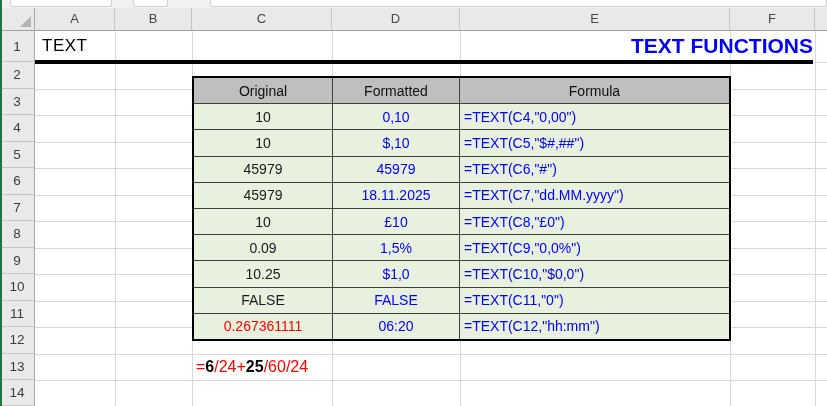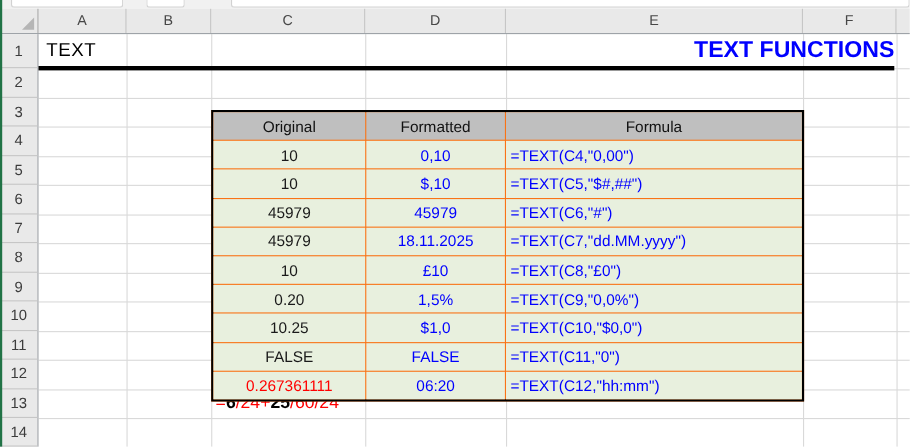--- a/index.html
+++ b/index.html
@@ -35,23 +35,23 @@
   .gh{position:absolute;height:1px;left:35px;width:792px;background:#D9D9D9;}
 
   
   #underline{position:absolute;left:35px;top:60px;width:778px;height:4px;background:#000;z-index:10;}
   #a1{position:absolute;left:42px;top:31px;height:29px;line-height:29px;font-size:17px;
       font-weight:normal;color:#000;z-index:11;letter-spacing:0.5px;}
   #e1{position:absolute;left:460px;width:353px;top:31px;height:29px;line-height:29px;
       text-align:right;font-size:21px;font-weight:bold;color:#0000FF;z-index:11;}
 
   
-  #functable{position:absolute;left:192px;top:100px;display:grid;
+  #functable{position:absolute;left:192px;top:76px;display:grid;
              grid-template-columns:138px 126px 269px;grid-auto-rows:25.2px;
-             gap:1px;border:2px solid #000;background:#f97316;z-index:20;}
+             gap:1px;border:2px solid #000;background:#404040;z-index:20;}
   .tc{background:#E8F0DE;display:flex;align-items:center;justify-content:center;
       font-size:14px;color:#1A1A1A;overflow:hidden;white-space:nowrap;}
   .th{background:#BFBFBF;color:#111;}
   .blue{color:#0000FF;text-align:right;}
   .red{color:#FF0000;}
   .fx{justify-content:flex-start;padding-left:4px;box-sizing:border-box;}
 
   
   #c13{position:absolute;left:196px;top:354px;height:26px;line-height:26px;
        font-size:16px;z-index:11;white-space:nowrap;}
@@ -142,21 +142,21 @@
     <div class="tc blue fx">=TEXT(C6,"#")</div>
 
     <div class="tc">45979</div>
     <div class="tc blue">18.11.2025</div>
     <div class="tc blue fx">=TEXT(C7,"dd.MM.yyyy")</div>
 
     <div class="tc">10</div>
     <div class="tc blue">£10</div>
     <div class="tc blue fx">=TEXT(C8,"£0")</div>
 
-    <div class="tc">0.20</div>
+    <div class="tc">0.09</div>
     <div class="tc blue">1,5%</div>
     <div class="tc blue fx">=TEXT(C9,"0,0%")</div>
 
     <div class="tc">10.25</div>
     <div class="tc blue">$1,0</div>
     <div class="tc blue fx">=TEXT(C10,"$0,0")</div>
 
     <div class="tc">FALSE</div>
     <div class="tc blue">FALSE</div>
     <div class="tc blue fx">=TEXT(C11,"0")</div>

